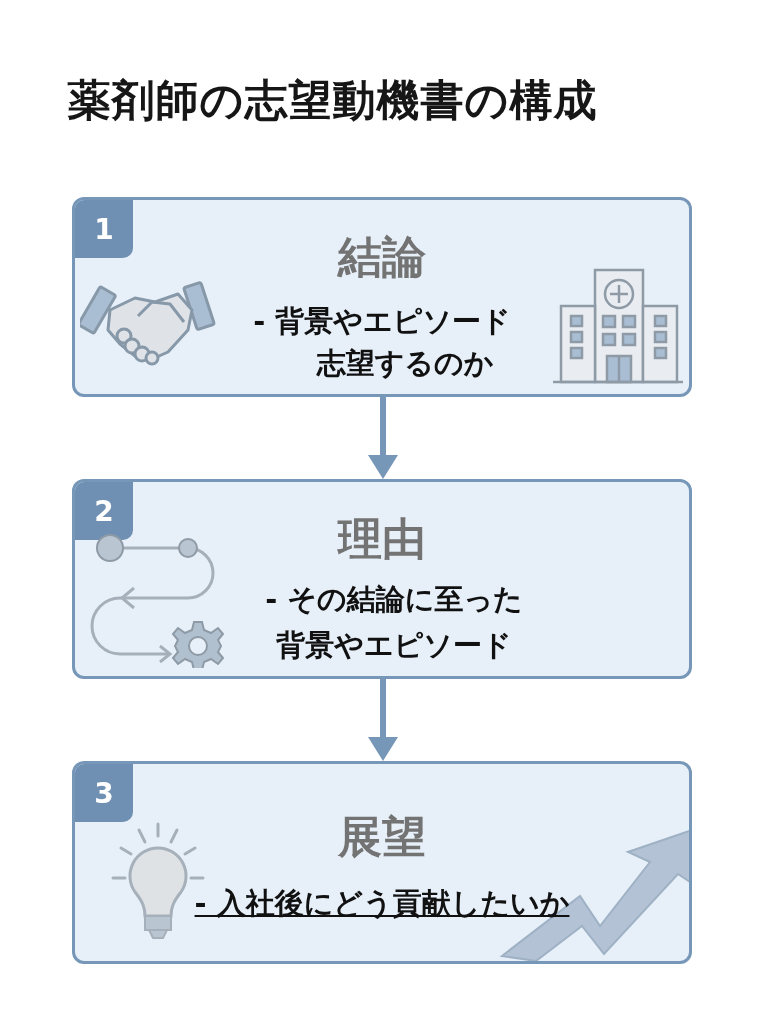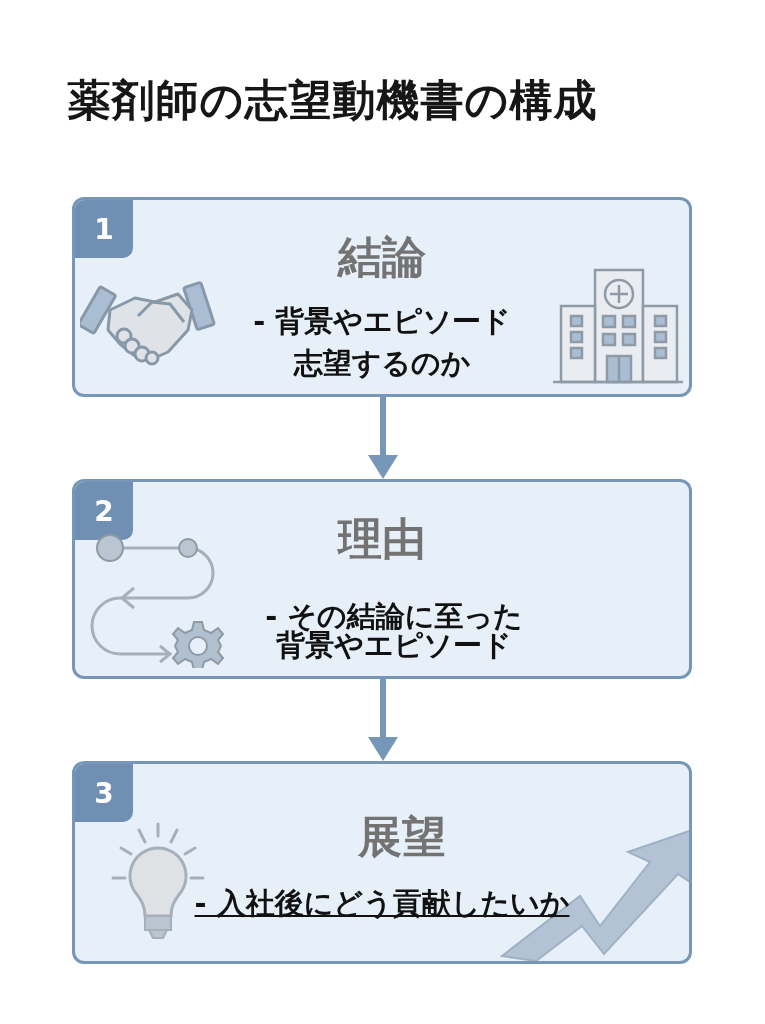--- a/index.html
+++ b/index.html
@@ -26,21 +26,21 @@
       <path d="M30 30 L55 18 L75 22 L98 14 L112 30 L108 50 L88 72 L70 80 L55 76 L40 64 L28 50 Z"></path>
       <path d="M58 36 L72 22 L90 24 L104 42" fill="none"></path>
       <circle cx="44" cy="56" r="7"></circle>
         <circle cx="52" cy="66" r="7"></circle>
         <circle cx="62" cy="74" r="7"></circle>
         <circle cx="72" cy="78" r="6"></circle>
     </g>
   </svg>
   <div class="heading" style="top:28px;">結論</div>
   <div class="desc" style="top:100px;">- 背景やエピソード</div>
-  <div class="desc" style="top:142px;">志望するのか</div>
+  <div class="desc" style="top:142px;padding-left:23px;">志望するのか</div>
   <svg class="icon" style="left:478px;top:64px;" width="130" height="125" viewBox="0 0 130 125">
     <g stroke="#8e9aa6" stroke-width="2.5" fill="#e9edf1">
       <rect x="42" y="6" width="48" height="112"></rect>
       <rect x="8" y="42" width="34" height="76"></rect>
       <rect x="90" y="42" width="34" height="76"></rect>
       <circle cx="66" cy="30" r="14" fill="none"></circle>
       <path d="M66 21 V39 M57 30 H75" fill="none"></path>
       <g fill="#a9bdd3">
         <rect x="50" y="52" width="12" height="11"></rect>
           <rect x="70" y="52" width="12" height="11"></rect>
@@ -73,37 +73,37 @@
       <path d="M70 118 L80 126 L70 134"></path>
     </g>
     <circle cx="20" cy="20" r="13" fill="#b9c5d1" stroke="#8e9aa6" stroke-width="2"></circle>
     <circle cx="98" cy="20" r="9" fill="#b9c5d1" stroke="#8e9aa6" stroke-width="2"></circle>
     <g transform="translate(108,118)" fill="#b1c0cf" stroke="#8e9aa6" stroke-width="2">
       <path d="M-4 -24 H4 L6 -16 L13 -13 L20 -18 L25 -12 L20 -6 L23 0 L20 6 L25 12 L20 18 L13 13 L6 16 L4 24 H-4 L-6 16 L-13 13 L-20 18 L-25 12 L-20 6 L-23 0 L-20 -6 L-25 -12 L-20 -18 L-13 -13 L-6 -16 Z"></path>
       <circle r="9" fill="#e7f0f9"></circle>
     </g>
   </svg>
   <div class="heading" style="top:28px;">理由</div>
-  <div class="desc" style="top:113px;left:12px;">- その結論に至った</div>
+  <div class="desc" style="top:96px;left:12px;">- その結論に至った</div>
   <div class="desc" style="top:142px;left:12px;">背景やエピソード</div>
 </div>
 
 <svg class="arrow" style="top:679px;" width="30" height="82" viewBox="0 0 30 82">
   <rect x="12" y="0" width="6" height="62" fill="#7797b8"></rect>
   <polygon points="0,58 30,58 15,82" fill="#7797b8"></polygon>
 </svg>
 
 <div class="card" style="top:761px;height:203px;">
   <div class="badge">3</div>
   <svg class="icon" style="left:28px;top:56px;" width="110" height="130" viewBox="0 0 110 130">
     <g stroke="#a6b0ba" stroke-width="3" stroke-linecap="round">
       <path d="M10 58 H22 M88 58 H100 M18 28 L28 34 M92 28 L82 34 M36 10 L42 22 M74 10 L68 22 M55 4 V16"></path>
     </g>
     <path d="M55 28 A28 28 0 0 1 78 72 C70 82 68 88 68 96 H42 C42 88 40 82 32 72 A28 28 0 0 1 55 28 Z" fill="#dfe2e5" stroke="#a6b0ba" stroke-width="3"></path>
     <rect x="42" y="96" width="26" height="14" fill="#b9c5d1" stroke="#a6b0ba" stroke-width="2"></rect>
     <path d="M46 110 H64 L60 118 H50 Z" fill="#b9c5d1" stroke="#a6b0ba" stroke-width="2"></path>
   </svg>
-  <div class="heading" style="top:44px;padding-left:20px;">展望</div>
+  <div class="heading" style="top:44px;">展望</div>
   <svg class="icon" style="left:425px;top:62px;" width="190" height="135" viewBox="0 0 190 135">
     <path d="M2 130 L80 70 L100 100 L150 36 L128 26 L198 2 L196 60 L178 48 L104 128 L82 100 L36 135 Z" fill="#b3c3d5" stroke="#9fb1c4" stroke-width="2"></path>
   </svg>
   <div class="desc" style="top:118px;text-decoration:underline;">- 入社後にどう貢献したいか</div>
 </div>
 
 </body></html>

